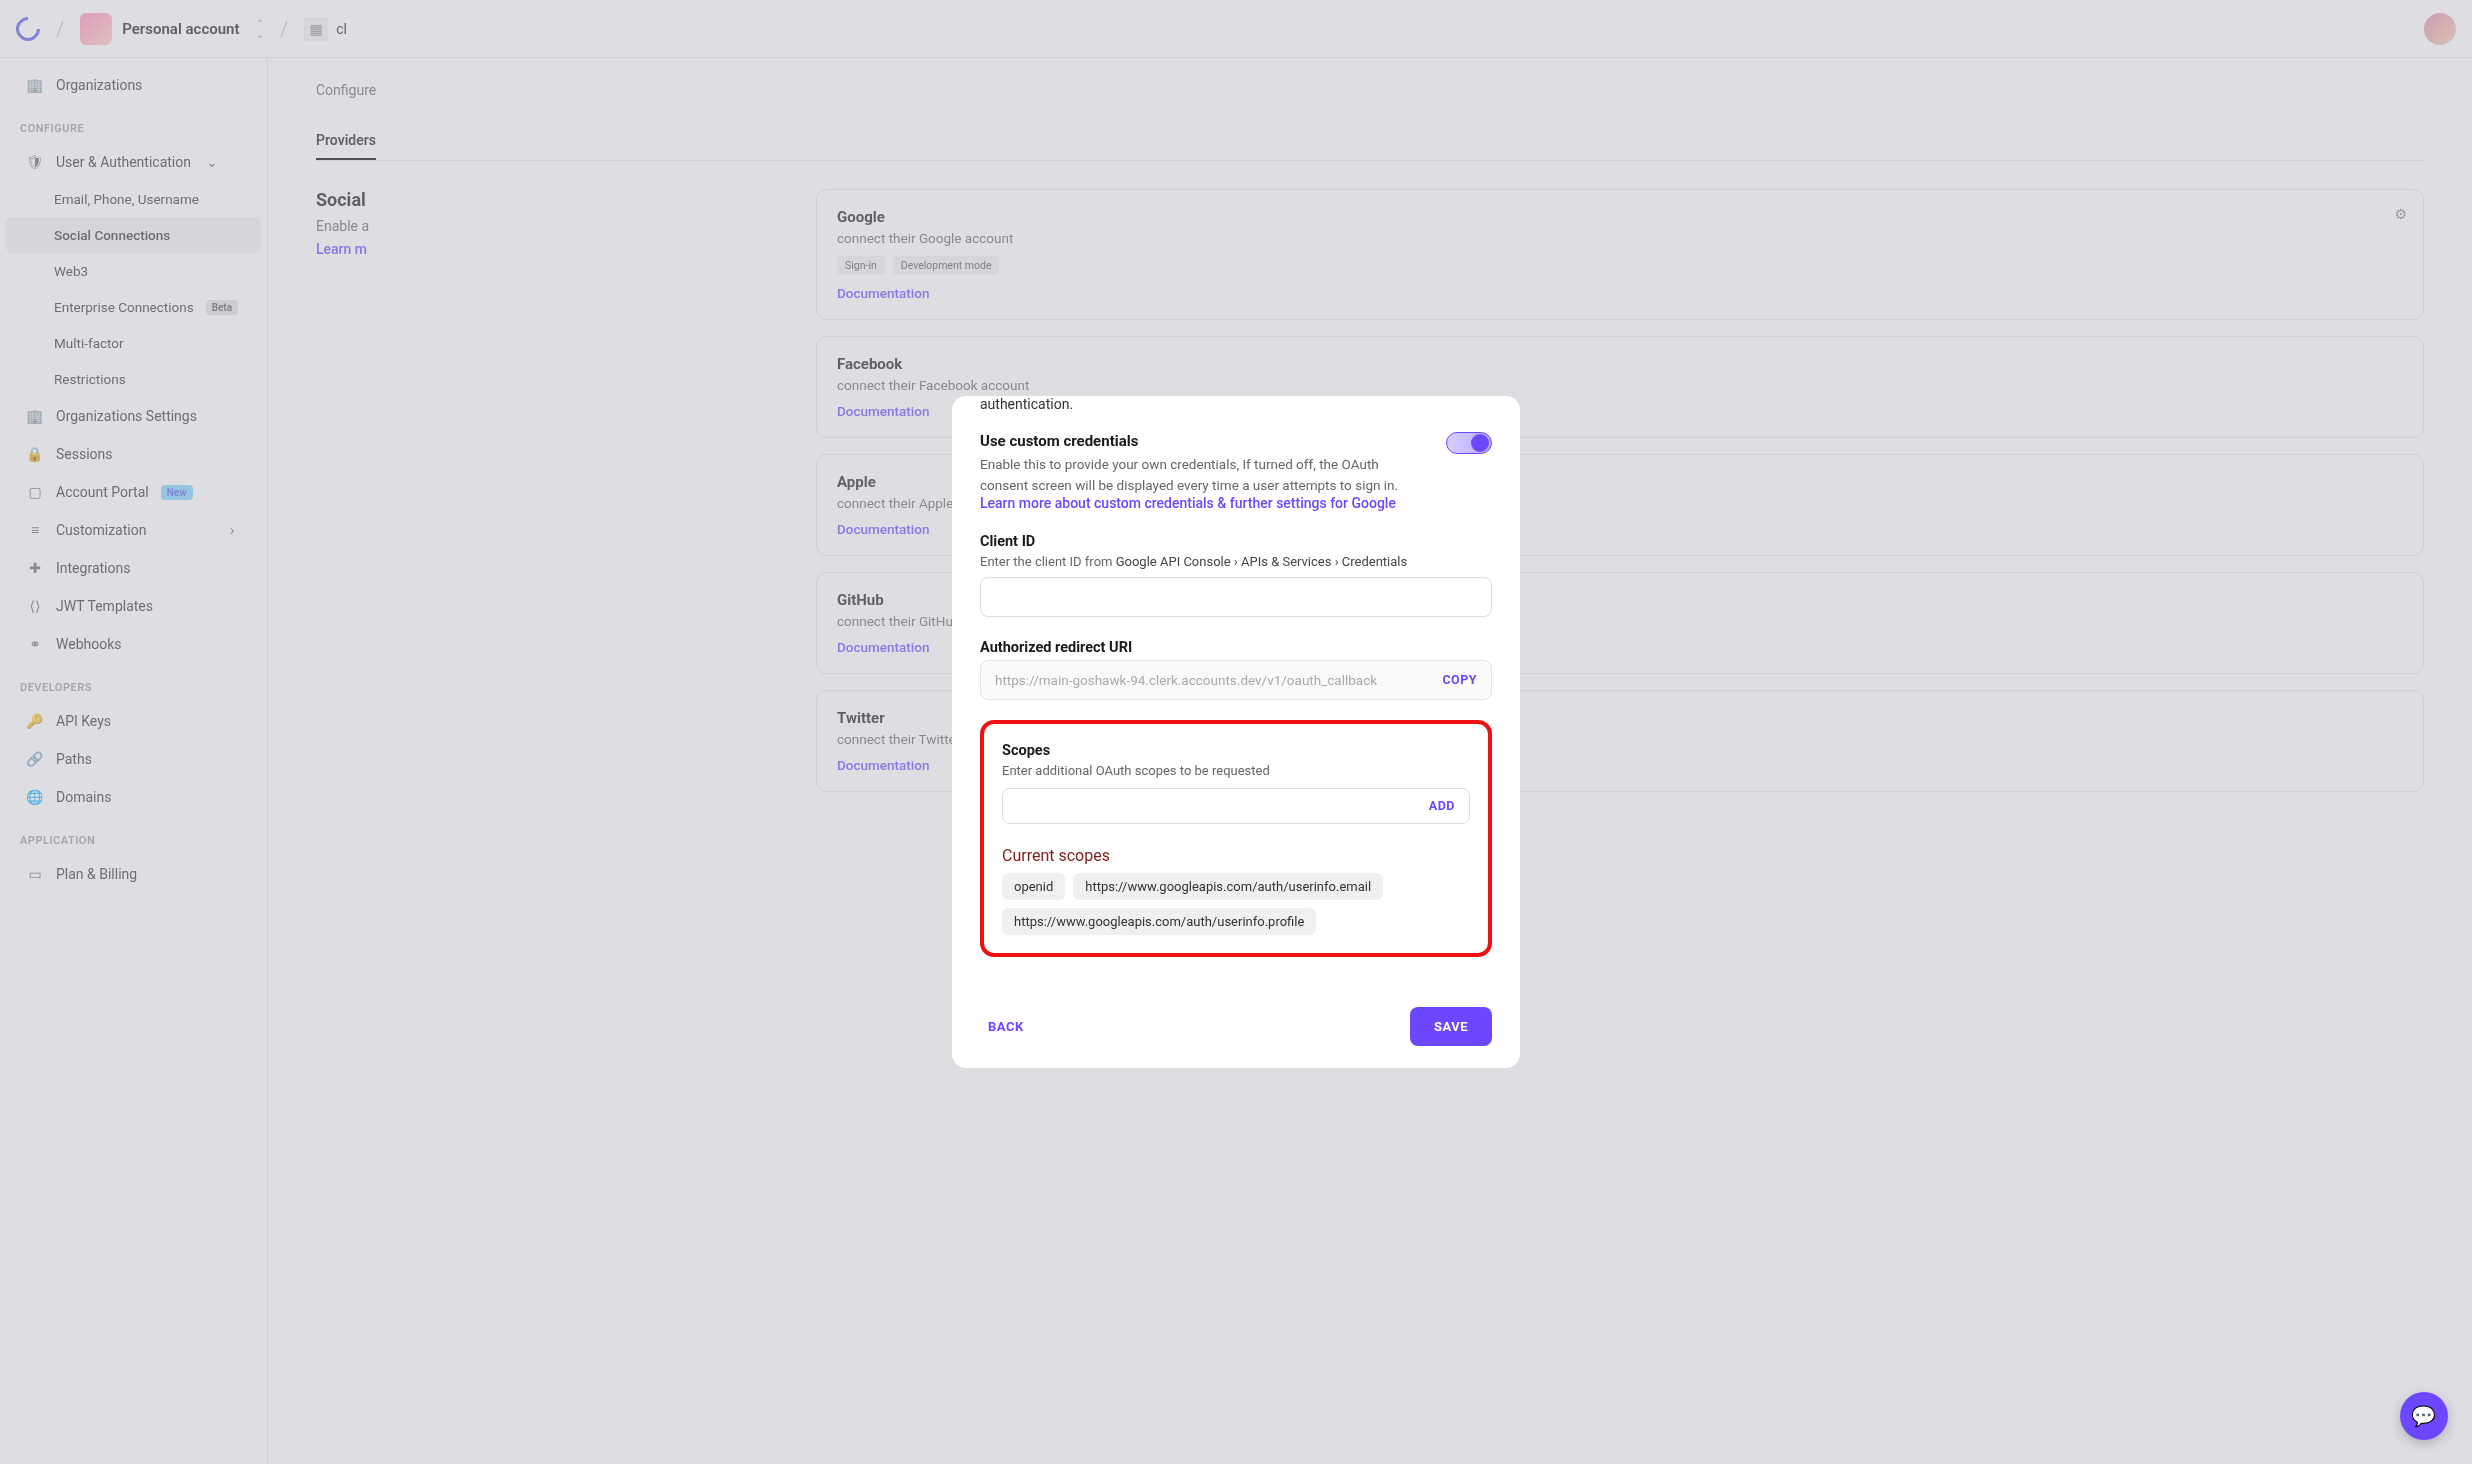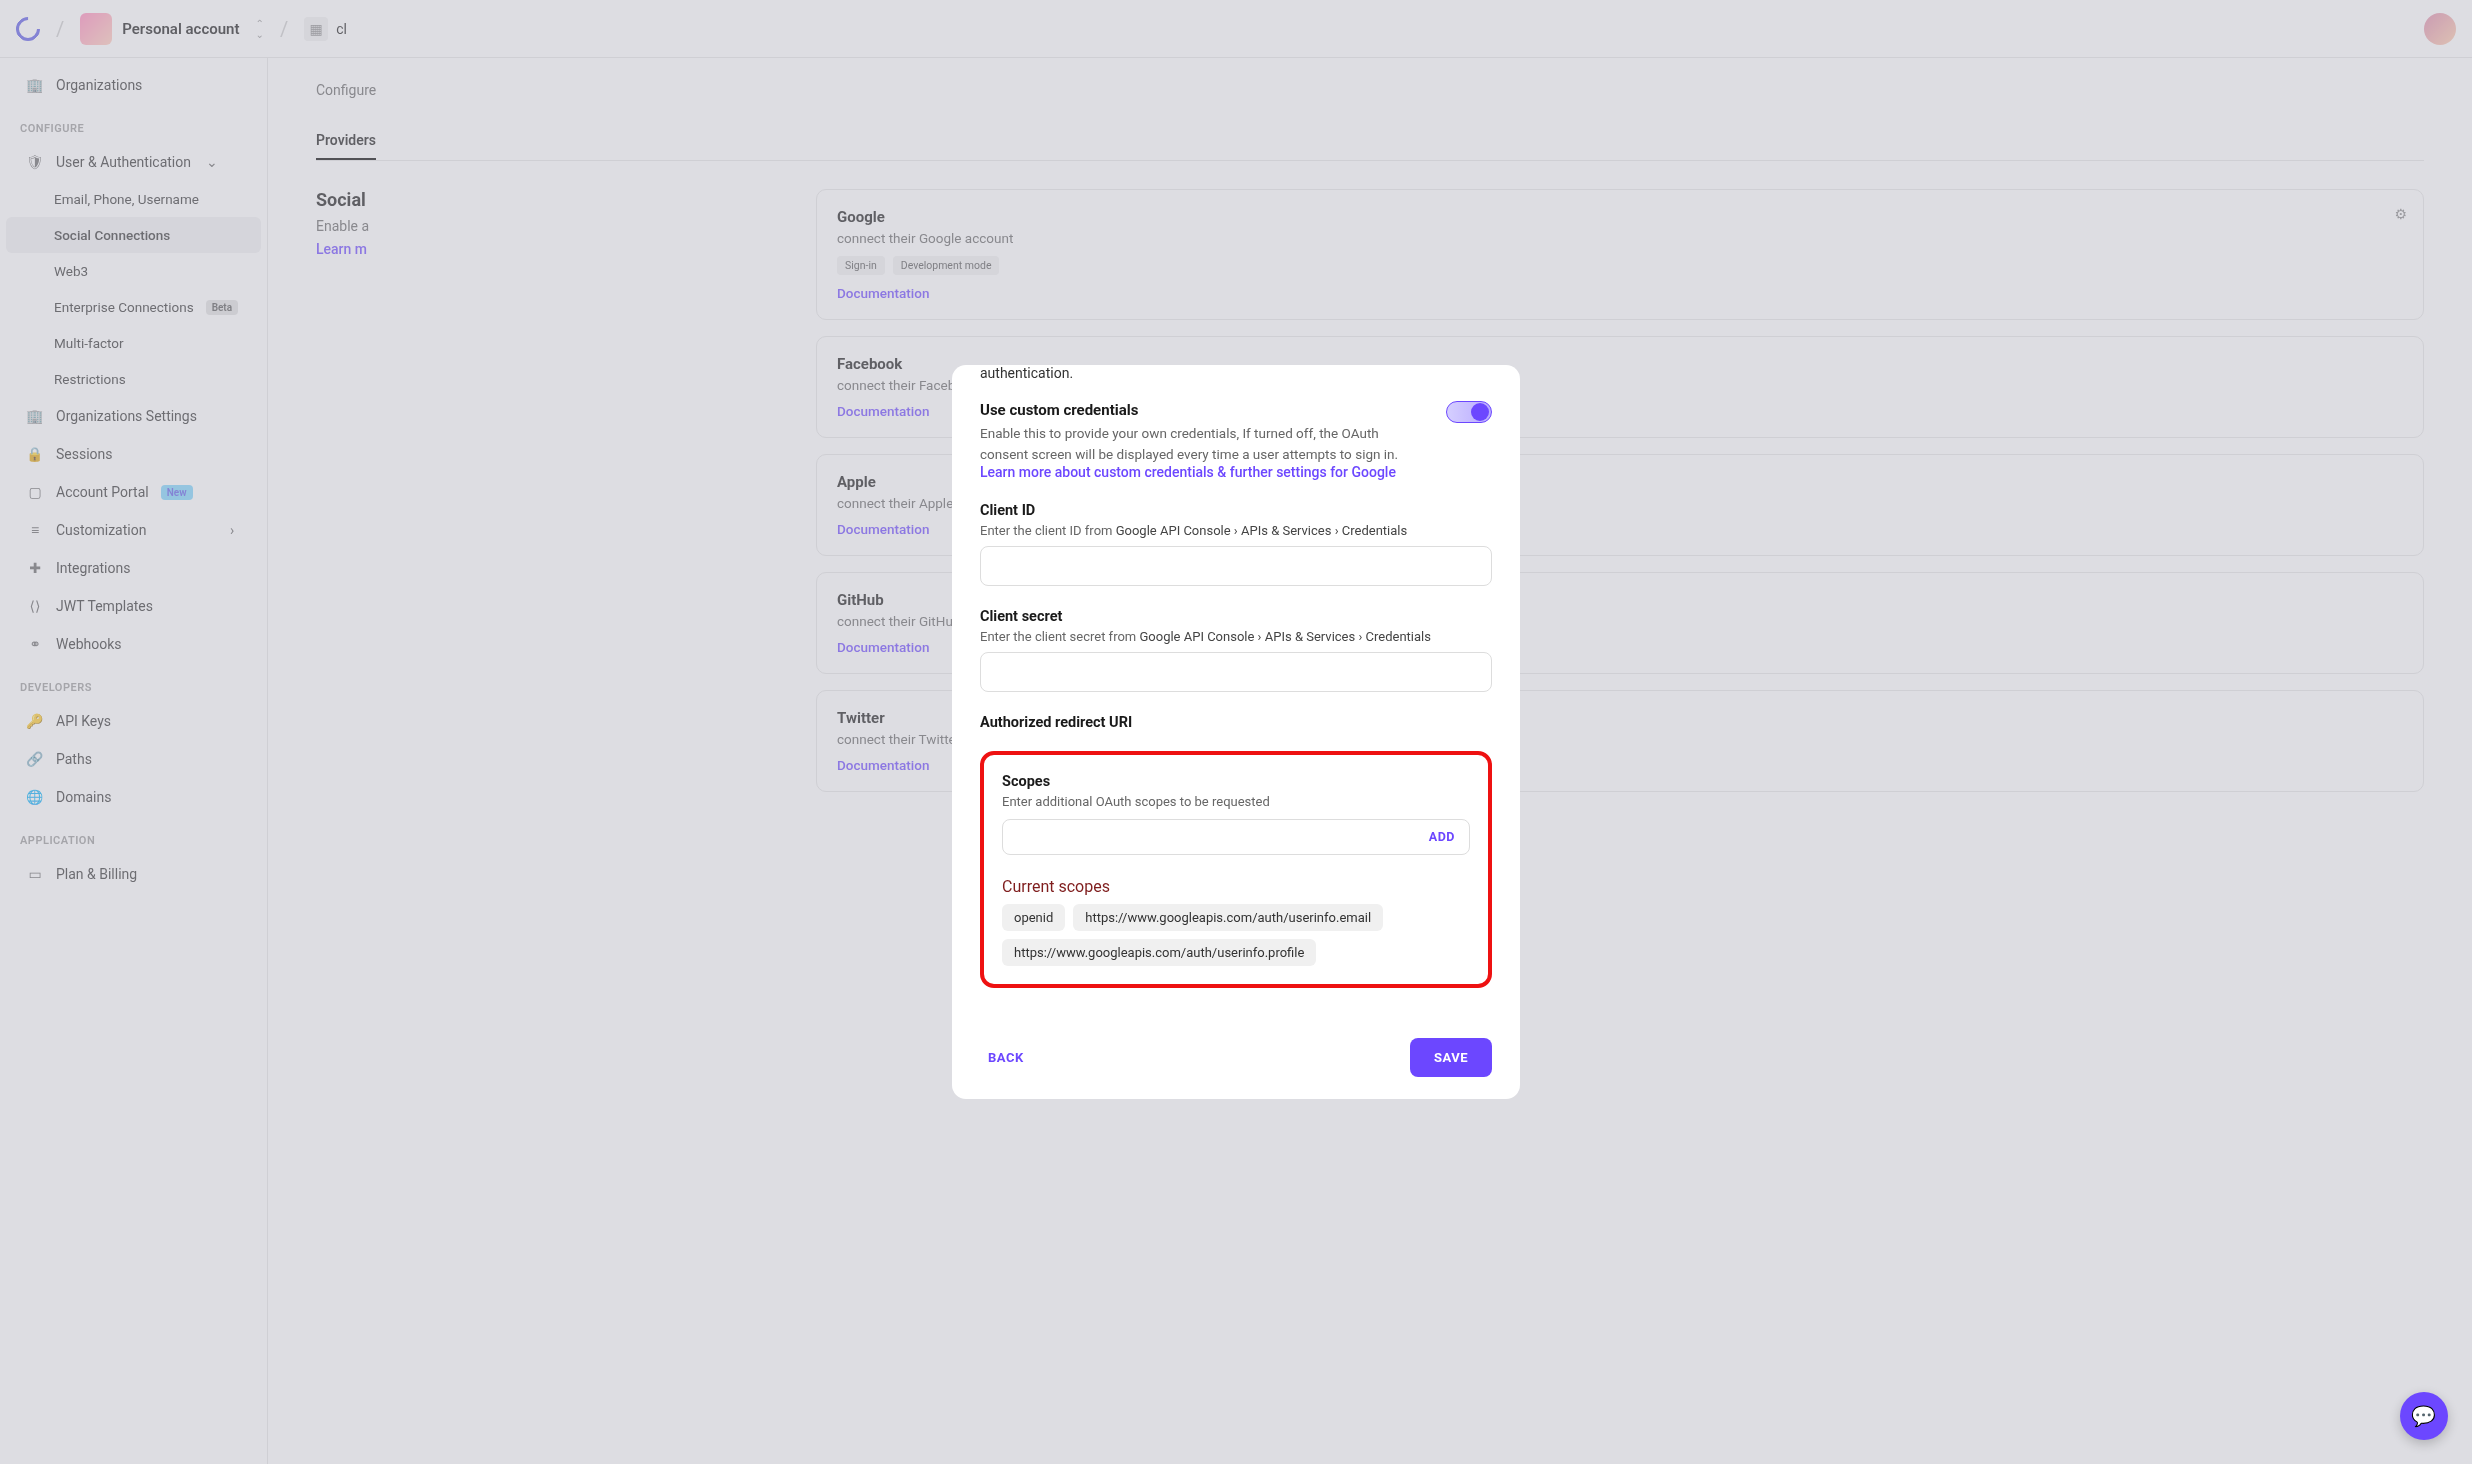--- a/index.html
+++ b/index.html
@@ -233,28 +233,27 @@
         </div>
         <div class="toggle"></div>
       </div>
 
       <div class="field-group">
         <div class="field-label">Client ID</div>
         <div class="field-hint"><span>Enter the client ID from </span><span class="path">Google API Console › APIs &amp; Services › Credentials</span></div>
         <input class="input" style="">
       </div>
 
-      <div class="field-group">
-        <div class="field-label">Client secret</div>
-        <div class="field-hint"><span>Enter the client secret from </span><span class="path">Google API Console › APIs &amp; Services › Credentials</span></div>
-        <input class="input" style="">
-      </div>
 
       <div class="field-group">
         <div class="field-label">Authorized redirect URI</div>
+        <div class="copy-row">
+          <div class="copy-url">https://main-goshawk-94.clerk.accounts.dev/v1/oauth_callback</div>
+          <div class="copy-btn">COPY</div>
+        </div>
       </div>
 
       <div class="highlight-box">
         <div class="field-label">Scopes</div>
         <div class="field-hint" style="margin-bottom:0">Enter additional OAuth scopes to be requested</div>
         <div class="scope-input-row">
           <input style="">
           <span class="add-btn">ADD</span>
         </div>
         <div class="cur-scopes-label">Current scopes</div>

